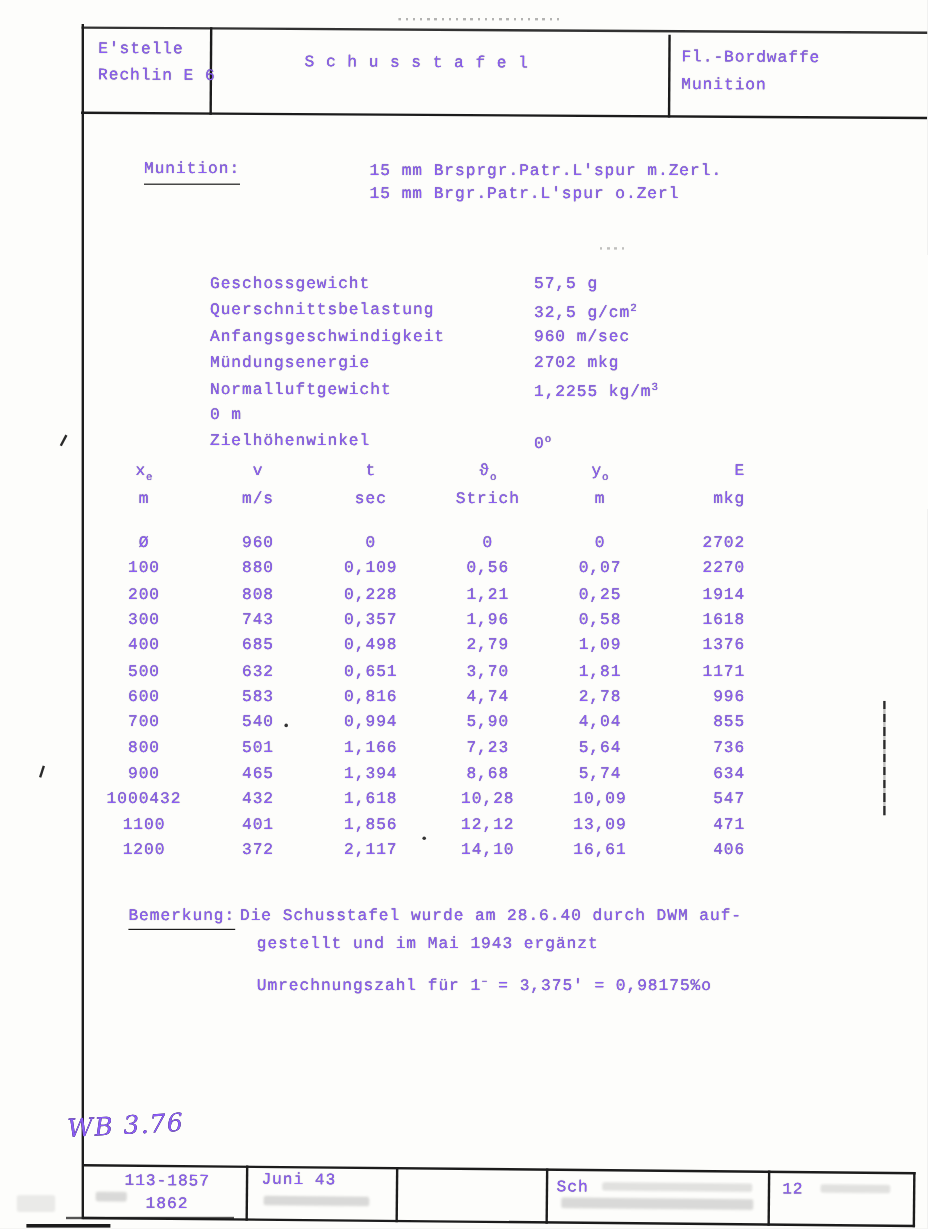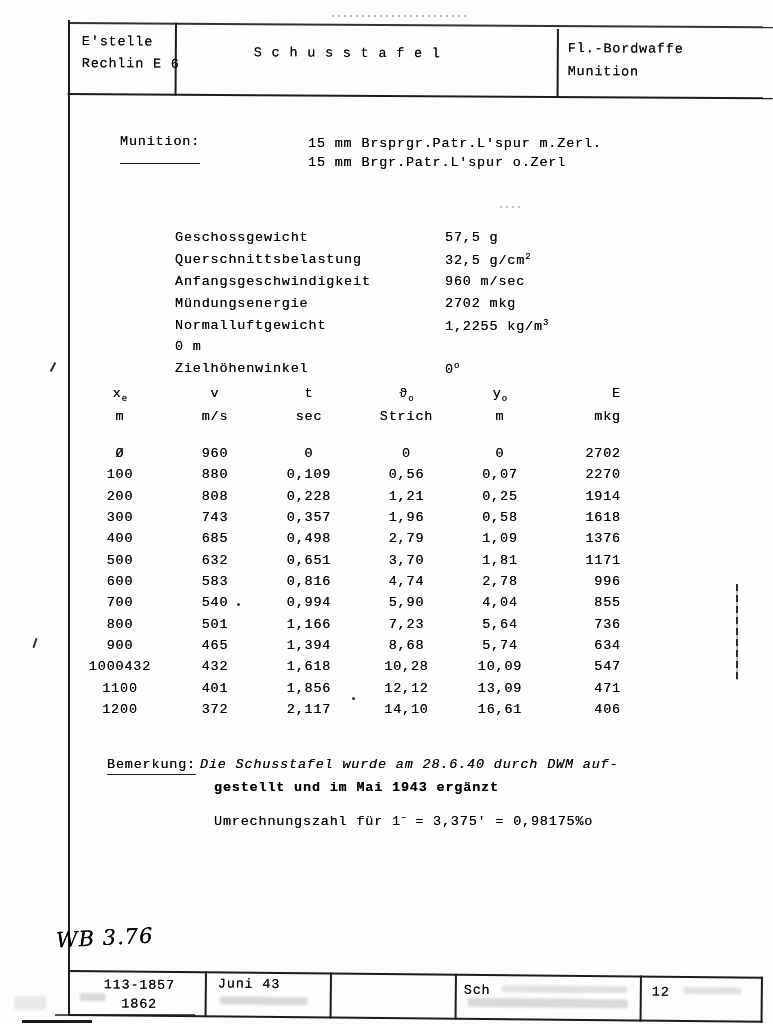--- a/index.html
+++ b/index.html
@@ -1,58 +1,58 @@
 <!DOCTYPE html>
 <html><head>
 <meta charset="utf-8">
 <style>
   html,body{margin:0;padding:0;background:#e8e8e6;}
   .page{
     position:relative;width:773px;height:1024px;background:#fdfdfb;
     font-family:"Liberation Mono","DejaVu Sans Mono",monospace;
-    color:#000000;font-size:13.5px;letter-spacing:0.8px;
+    color:#8b5cf6;font-size:13.5px;letter-spacing:0.8px;
     overflow:hidden;text-shadow:0 0 0.6px rgba(25,25,25,0.75);
   }
   .rule{position:absolute;background:#1c1c1c;}
 
   
   .header-box{position:absolute;left:68px;top:22px;width:705px;height:73px;
     transform:rotate(0.35deg);transform-origin:0 0;}
   .hb-top{position:absolute;left:0;top:0;width:100%;height:2px;background:#1c1c1c;opacity:.9;}
   .hb-bottom{position:absolute;left:0;bottom:0;width:100%;height:2px;background:#1c1c1c;}
   .hb-d1{position:absolute;left:107px;top:0;bottom:0;width:2px;background:#1c1c1c;}
   .hb-d2{position:absolute;left:489px;top:4px;bottom:0;width:2px;background:#1c1c1c;}
   .h-left{position:absolute;left:14px;top:9px;line-height:22px;}
   .h-title{position:absolute;left:186px;top:22px;}
   .h-right{position:absolute;left:500px;top:12px;line-height:23px;}
 
   
-  .mun-label{position:absolute;left:120px;top:134px;border-bottom:1.6px solid #1b1b1b;padding-bottom:14px;}
+  .mun-label{position:absolute;left:120px;top:134px;border-bottom:1.6px solid #1b1b1b;padding-bottom:4px;}
   .mun-lines{position:absolute;left:308px;top:134px;line-height:19px;}
 
   
   #params{position:absolute;left:175px;top:202px;margin-top:28px;}
   .prow{display:flex;height:21.9px;align-items:flex-start;}
   .plabel{width:270px;}
   sup{font-size:9px;letter-spacing:0;vertical-align:5px;}
   sub{font-size:9px;letter-spacing:0;vertical-align:-4px;}
 
   
   .tgrid{display:grid;grid-template-columns:100px 90px 98px 97px 90px 86px;}
   #thead-syms{position:absolute;left:70px;top:386px;width:561px;}
   #thead-units{position:absolute;left:70px;top:409px;width:561px;}
   #tbody{position:absolute;left:70px;top:446px;width:561px;}
   .trow{height:21.35px;}
   .tc{text-align:center;}
   .tc.c5{text-align:right;padding-right:10px;}
 
   
   .remark-label{position:absolute;left:107px;top:757px;border-bottom:1.6px solid #1b1b1b;padding-bottom:2px;}
-  .remark-l1{position:absolute;left:200px;top:757px;font-style:italic;}
-  .remark-l2{position:absolute;left:214px;top:780px;font-weight:bold;}
+  .remark-l1{position:absolute;left:200px;top:757px;}
+  .remark-l2{position:absolute;left:214px;top:780px;}
   .remark-l3{position:absolute;left:214px;top:813px;}
 
   
   .handwritten{position:absolute;left:56px;top:926px;font-family:"DejaVu Serif",serif;
     font-style:italic;font-size:21px;letter-spacing:1px;transform:rotate(-3deg);
     text-shadow:0 0 0.4px #000;}
   .footer-box{position:absolute;left:70px;top:970px;width:693px;height:46px;
     transform:rotate(0.55deg);transform-origin:0 0;}
   .fb-top{position:absolute;left:0;top:0;width:100%;height:2px;background:#1c1c1c;}
   .fb-bottom{position:absolute;left:0;bottom:0;width:100%;height:2px;background:#1c1c1c;}

